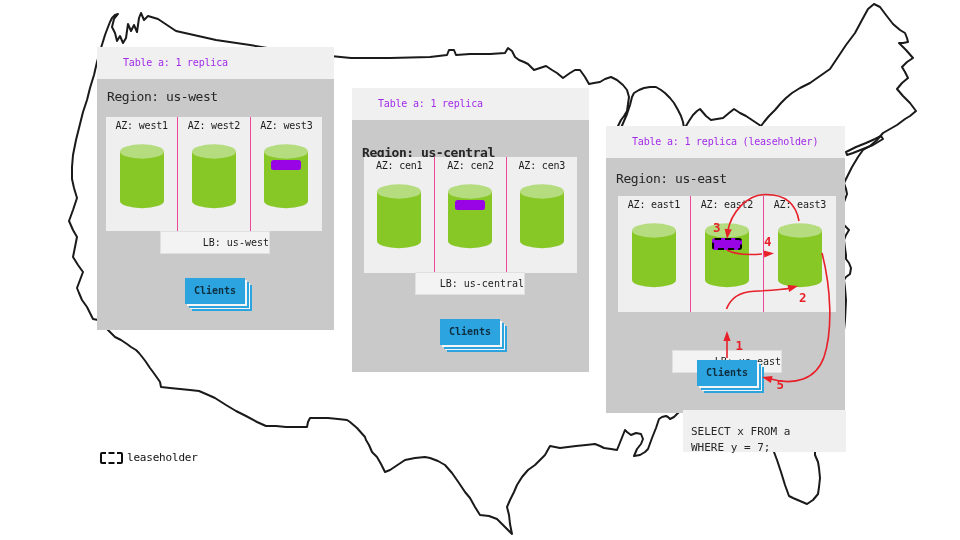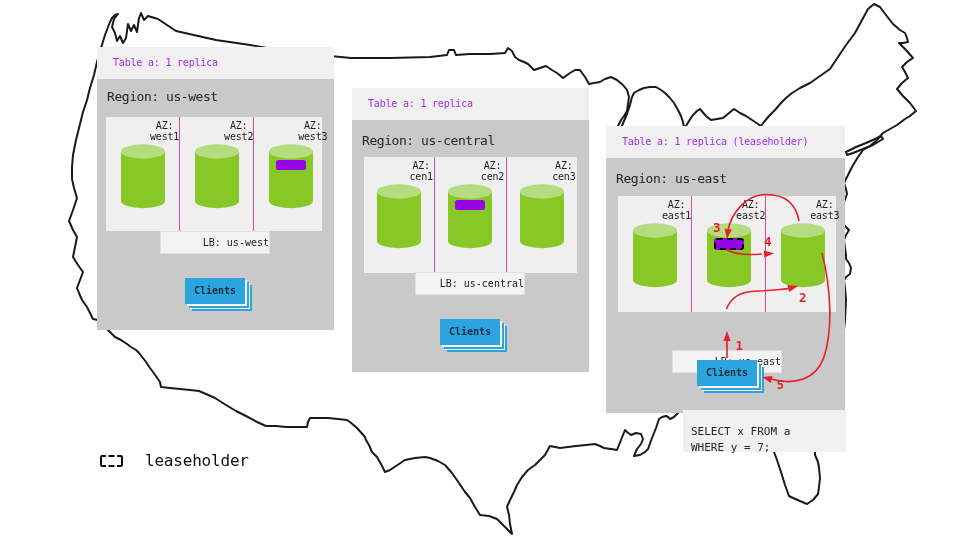--- a/index.html
+++ b/index.html
@@ -4,48 +4,48 @@
 <style>
   * { margin:0; padding:0; box-sizing:border-box; }
   html,body { width:960px; height:540px; background:#ffffff; overflow:hidden; }
   body { position:relative; font-family:"DejaVu Sans Mono", monospace; }
 
   svg.layer { position:absolute; left:0; top:0; pointer-events:none; }
   #map-layer { z-index:0; }
   #arrow-layer { z-index:3; }
 
   .region-box { position:absolute; background:#f0f0f0; z-index:1; }
-  .region-title { position:absolute; left:16px; top:0; height:32px; line-height:32px;
+  .region-title { position:absolute; left:26px; top:0; height:32px; line-height:32px;
                   font-size:10px; letter-spacing:-0.2px; color:#a22be8; white-space:pre; }
   .region-body { position:absolute; left:0; right:0; top:32px; bottom:0; background:#c9c9c9; }
   .region-name { position:absolute; left:10px; font-size:13px; letter-spacing:-0.45px; color:#262626; white-space:pre; }
 
   .az-panel { position:absolute; background:#efefef; display:flex; }
-  .az-col { flex:1 1 0; position:relative;padding-left:44px; }
+  .az-col { flex:1 1 0; position:relative; }
   .az-col + .az-col { border-left:1px solid #ec4899; }
   .az-label { margin-top:3px; text-align:center; font-size:10px; letter-spacing:-0.2px; color:#1c1c1c; }
 
   .cyl { position:absolute; top:26px; left:50%; margin-left:-23px; width:46px; height:66px; }
   .replica { position:absolute; top:43px; left:50%; margin-left:-15px; width:30px; height:10px;
              background:#9804e6; border-radius:2.5px; }
   .replica.leaseholder { height:12px; margin-top:-1px; border:2px dashed #000000; border-radius:3px; }
 
   .lb-box { position:absolute; width:110px; height:23px; background:#f3f3f3; border:1px solid #e0e0e0;
             font-size:10px; line-height:21px; text-align:right; color:#1c1c1c; }
 
   .clients-btn { position:absolute; width:60px; height:26px; background:#2ca4e0;
                  font-size:10px; font-weight:bold; color:#0e2f40; text-align:center; line-height:26px;
                  box-shadow: 2px 2px 0 0 #f6f6f6, 4px 4px 0 0 #2ca4e0, 5px 5px 0 0 #f6f6f6, 7px 7px 0 0 #2ca4e0; }
 
   .sql-box { position:absolute; left:683px; top:410px; width:163px; height:42px; background:#f0f0f0;
              z-index:2; padding:14px 0 0 8px; font-size:11px; line-height:16px; color:#262626; white-space:pre; }
 
   .legend { position:absolute; left:100px; top:451px; z-index:1; display:flex; align-items:center; }
   .legend-swatch { width:23px; height:12px; background:#ffffff; border:2px dashed #0d0d0d; border-radius:2px; }
-  .legend-label { margin-left:22px; font-size:16px; letter-spacing:-0.2px; color:#111111; }
+  .legend-label { margin-left:4px; font-size:11px; letter-spacing:-0.2px; color:#111111; }
 </style>
 </head>
 <body>
 
 <svg id="map-layer" class="layer" width="960" height="540" viewBox="0 0 960 540">
   <path d="M118,14 L114,19 L112,27 L115,33 L117,41 L120,36 L123,43 L126,38 L128,24 L131,31 L134,25 L137,32 L139,18 L141,13 L144,20 L148,16 L158,19 L176,31 L216,40 L250,45 L279,50 L310,54 L351,58 L390,58 L430,57 L447,55 L449,50 L454,50 L456,55 L470,54 L490,54 L505,53 L508,48 L512,51 L515,57 L519,60 L524,62 L528,64 L534,70 L540,68 L546,66 L552,70 L557,73 L563,78 L570,73 L575,70 L580,70 L585,77 L589,84 L594,83 L600,82 L605,79 L611,77 L617,80 L623,85 L627,90 L629,97 L628,104 L627,111 L624,116 L621,120 L618,126 L616,131 L618,134 L621,128 L624,121 L627,114 L630,105 L632,97 L634,93 L639,90 L644,88 L650,87 L656,87 L661,90 L665,93 L670,98 L674,103 L678,110 L681,116 L683,122 L684,128 L686,126 L689,121 L693,115 L697,111 L700,109 L706,116 L711,120 L717,119 L723,118 L729,113 L734,109 L740,113 L746,116 L752,120 L758,124 L761,126 L764,122 L769,116 L775,110 L781,103 L786,98 L792,93 L800,88 L810,83 L820,76 L830,69 L838,57 L846,45 L855,33 L862,20 L868,9 L874,4 L880,7 L886,15 L893,24 L900,30 L905,33 L907,38 L908,42 L903,43 L899,43 L906,50 L913,58 L907,62 L902,67 L905,72 L908,78 L902,83 L897,89 L903,96 L910,103 L916,111 L910,116 L905,119 L897,125 L890,129 L883,133 L877,140 L870,146 L863,150 L858,157 L852,167 L848,175 L844,183 L846,189 L847,194 L843,205 L838,217 L841,222 L845,226 L849,230 L846,235 L844,240 L845,248 L846,255 L846,259 L849,263 L851,268 L850,274 L846,277 L844,280 L845,288 L846,300 L845,320 L843,340 L838,365 L831,390 L824,415 L818,440 L815,450 L815,455 L818,462 L819,468 L820,478 L819,487 L818,494 L813,500 L807,504 L800,501 L793,498 L789,496 L785,485 L781,472 L777,460 L774,452 L772,446 L771,442 L762,438 L750,435 L738,431 L726,428 L714,424 L702,419 L692,415 L683,412 L679,412 L674,417 L670,419 L668,417 L666,416 L662,417 L659,419 L656,428 L652,438 L648,449 L645,452 L640,455 L634,456 L637,449 L641,444 L643,439 L641,434 L636,433 L631,435 L627,432 L625,430 L621,440 L617,450 L611,449 L604,448 L600,446 L595,444 L586,445 L576,446 L568,447 L560,448 L555,447 L550,446 L545,455 L535,465 L528,470 L522,477 L517,485 L514,492 L510,500 L507,507 L509,515 L510,524 L512,534 L505,527 L497,519 L489,516 L480,515 L475,507 L470,498 L465,492 L459,483 L452,473 L445,465 L438,461 L430,458 L425,457 L415,458 L405,460 L396,466 L390,470 L385,472 L381,464 L377,457 L372,452 L369,445 L366,440 L365,437 L357,428 L350,422 L347,420 L338,419 L328,418 L318,418 L310,418 L308,422 L307,427 L297,427 L286,427 L276,426 L266,426 L257,422 L246,416 L236,411 L226,405 L215,398 L206,394 L199,391 L190,390 L180,389 L170,388 L161,387 L160,382 L158,379 L153,372 L150,368 L146,362 L143,358 L139,353 L136,350 L131,347 L127,344 L121,340 L115,337 L108,330 L103,324 L98,320 L93,319 L90,313 L87,307 L82,300 L79,293 L77,288 L80,280 L83,272 L78,265 L73,257 L75,247 L77,237 L73,230 L69,221 L73,210 L77,198 L74,188 L72,179 L72,167 L73,155 L76,140 L80,124 L83,112 L87,100 L90,88 L94,75 L97,62 L101,48 L105,35 L108,27 L110,22 L112,18 L115,15 Z" fill="none" stroke="#1a1a1a" stroke-width="2" stroke-linejoin="round"></path>
   <path d="M846,152 L856,147 L866,143 L875,139 L881,136 L883,139 L873,145 L863,149 L853,153 L847,155 Z" fill="none" stroke="#1a1a1a" stroke-width="2" stroke-linejoin="round"></path>
 </svg>
 
 <div class="region-box" id="box-us-west" style="left:97px; top:47px; width:237px; height:283px;">
@@ -77,21 +77,21 @@
       </div>
     </div>
     <div class="lb-box" style="left:63px; top:152px;">LB: us-west</div>
     <div class="clients-btn" style="left:88px; top:199px;">Clients</div>
   </div>
 </div>
 
 <div class="region-box" id="box-us-central" style="left:352px; top:88px; width:237px; height:284px;">
   <div class="region-title">Table a: 1 replica</div>
   <div class="region-body">
-    <div class="region-name" style="top:13px;">Region: us-central</div>
+    <div class="region-name" style="top:25px;font-weight:bold;">Region: us-central</div>
     <div class="az-panel" style="left:12px; top:37px; width:213px; height:116px;">
       <div class="az-col">
         <div class="az-label">AZ: cen1</div>
         <svg class="cyl" viewBox="0 0 46 66">
           <path d="M1,8.5 L1,58 A22,7.2 0 0 0 45,58 L45,8.5 Z" fill="#87c826"></path>
           <ellipse cx="23" cy="8.5" rx="22" ry="7.2" fill="#b5dc7e"></ellipse>
         </svg>
       </div>
       <div class="az-col">
         <div class="az-label">AZ: cen2</div>

